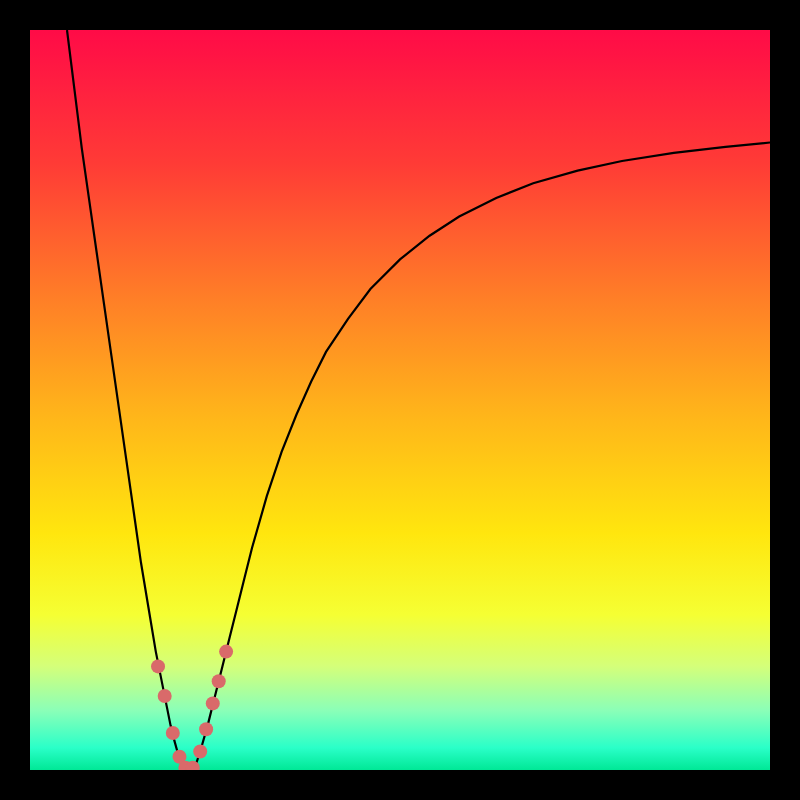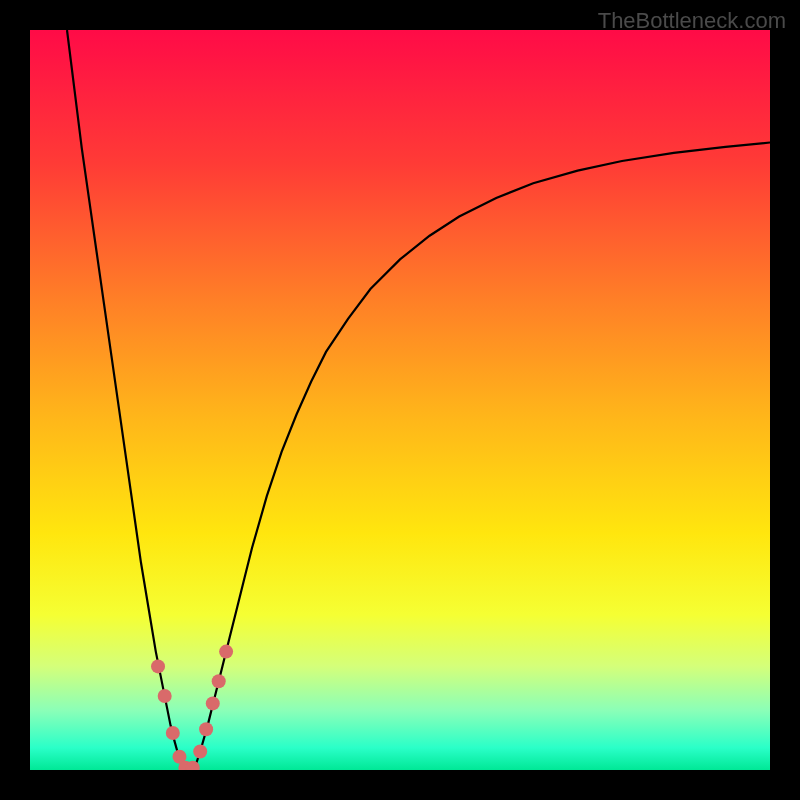--- a/index.html
+++ b/index.html
@@ -63,21 +63,20 @@
       left: 0;
       width: 100%;
       height: 100%;
       z-index: 3;
     }
   </style>
 </head>
 <body>
 
 <div class="container">
-  <div class="watermark">TheBottleneck.com</div>
 
   <div class="plot-area">
     <svg class="gradient-bg" viewBox="0 0 740 740" preserveAspectRatio="none">
       <defs>
         <linearGradient id="bgGrad" x1="0%" y1="0%" x2="0%" y2="100%">
             <stop offset="0%" stop-color="#ff0b47"></stop>
             <stop offset="18%" stop-color="#ff3b36"></stop>
             <stop offset="35%" stop-color="#ff7a28"></stop>
             <stop offset="52%" stop-color="#ffb51a"></stop>
             <stop offset="68%" stop-color="#ffe60e"></stop>

